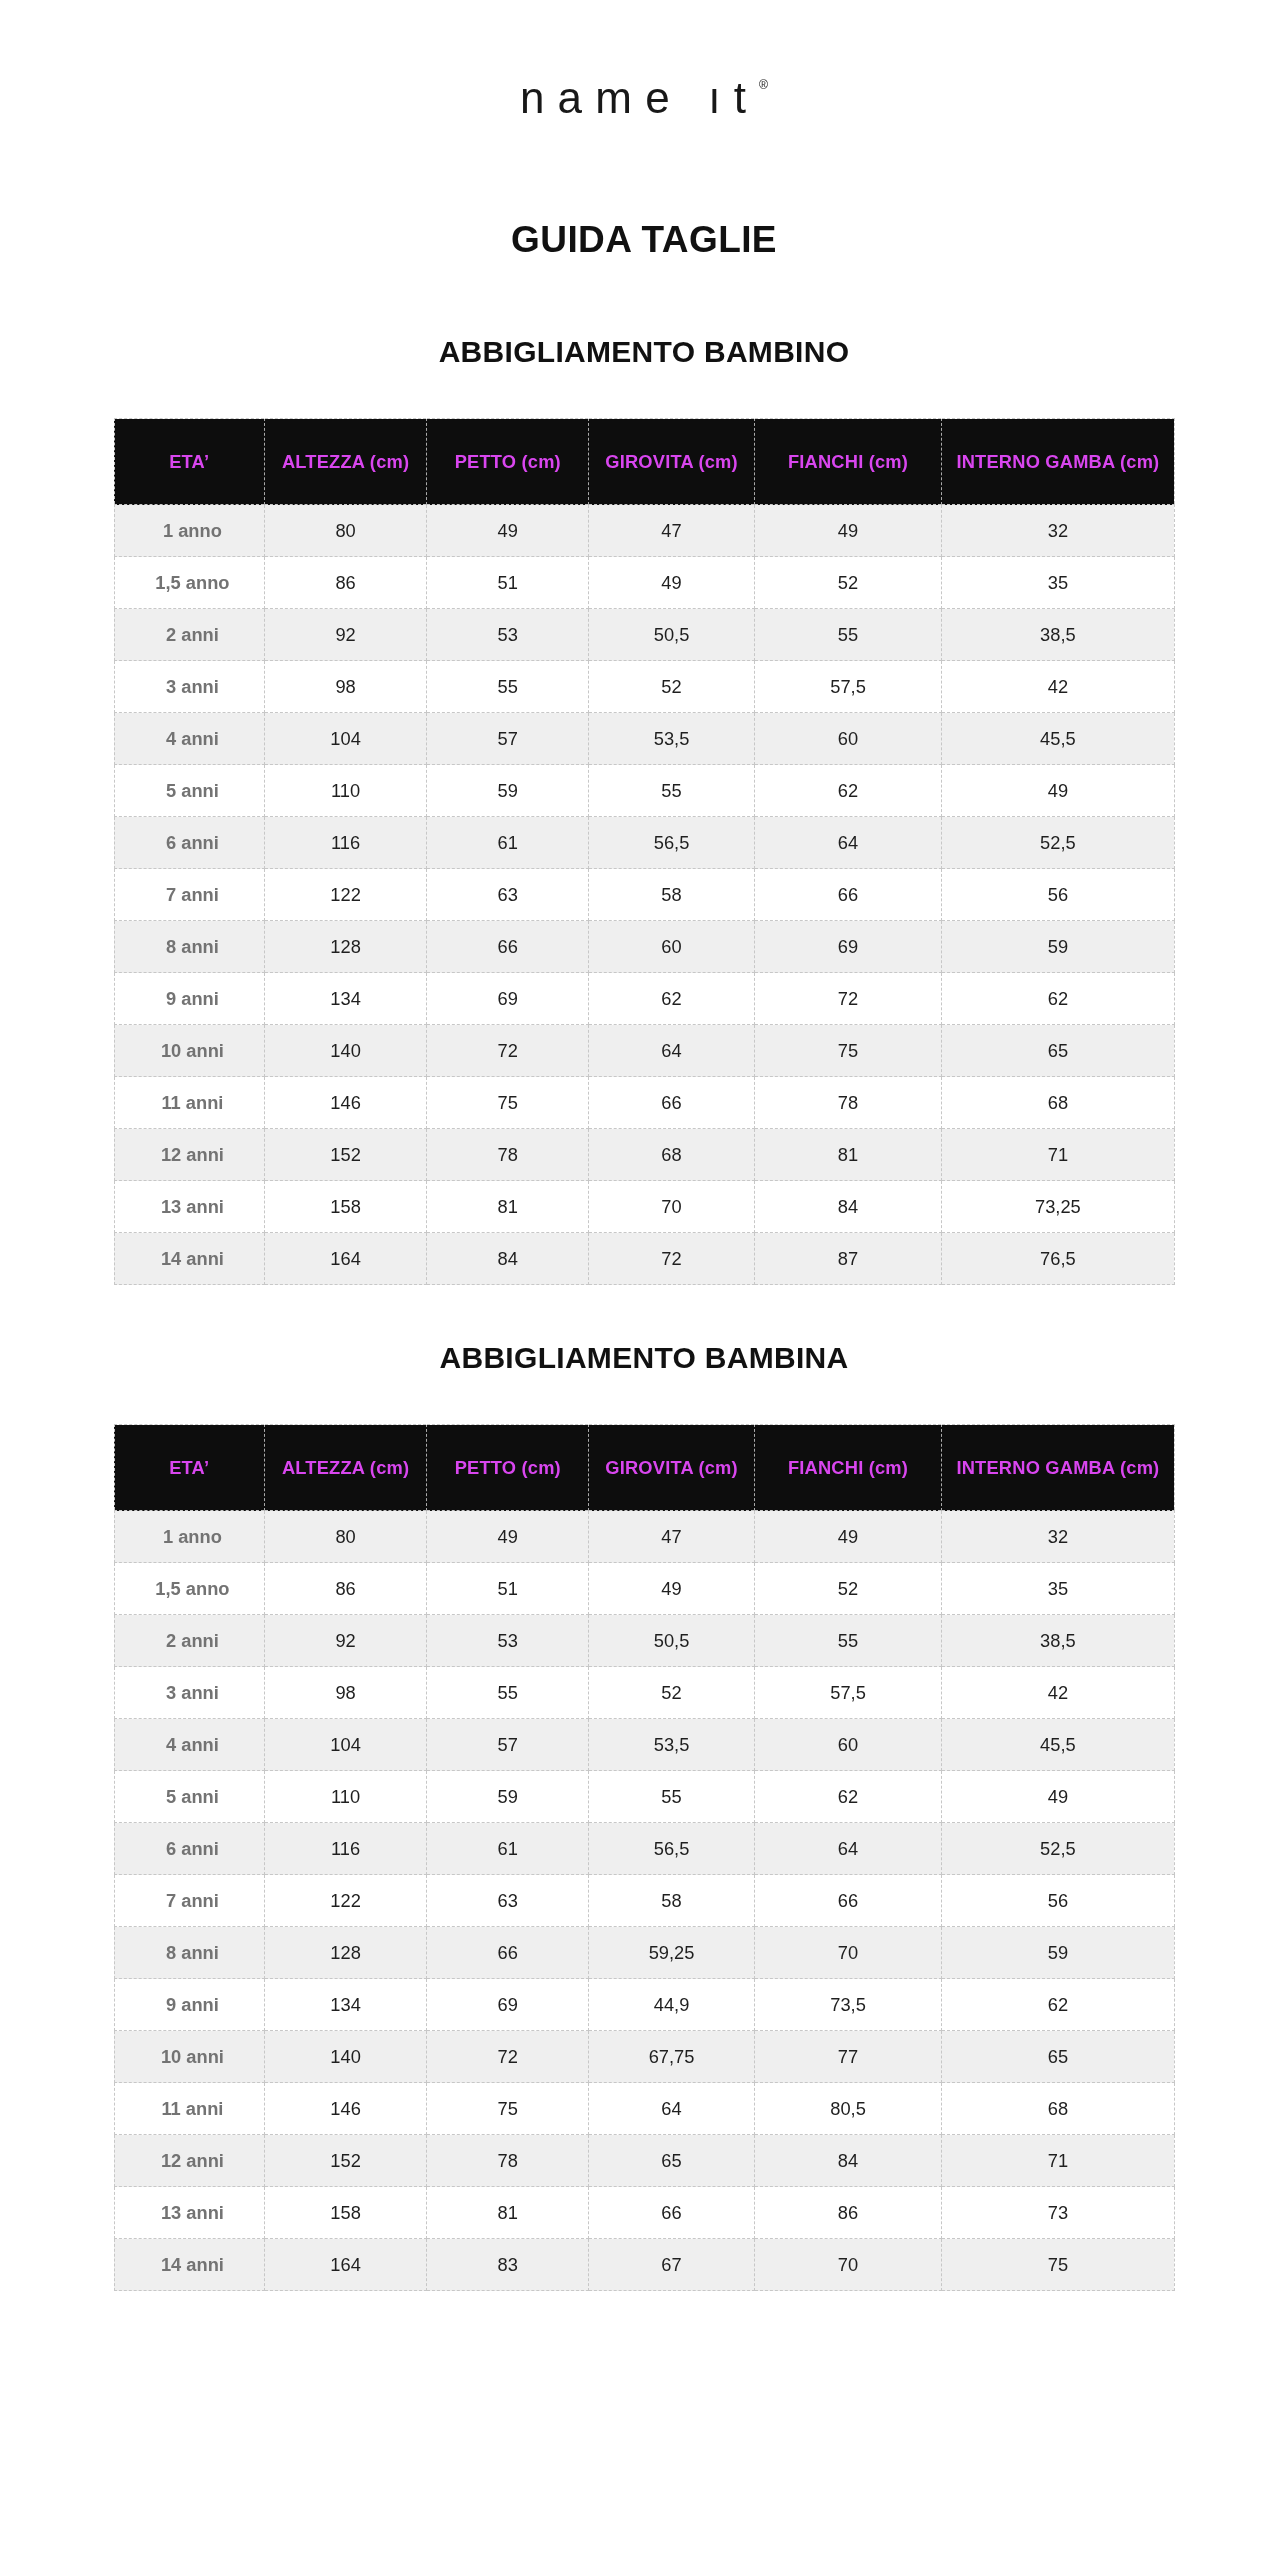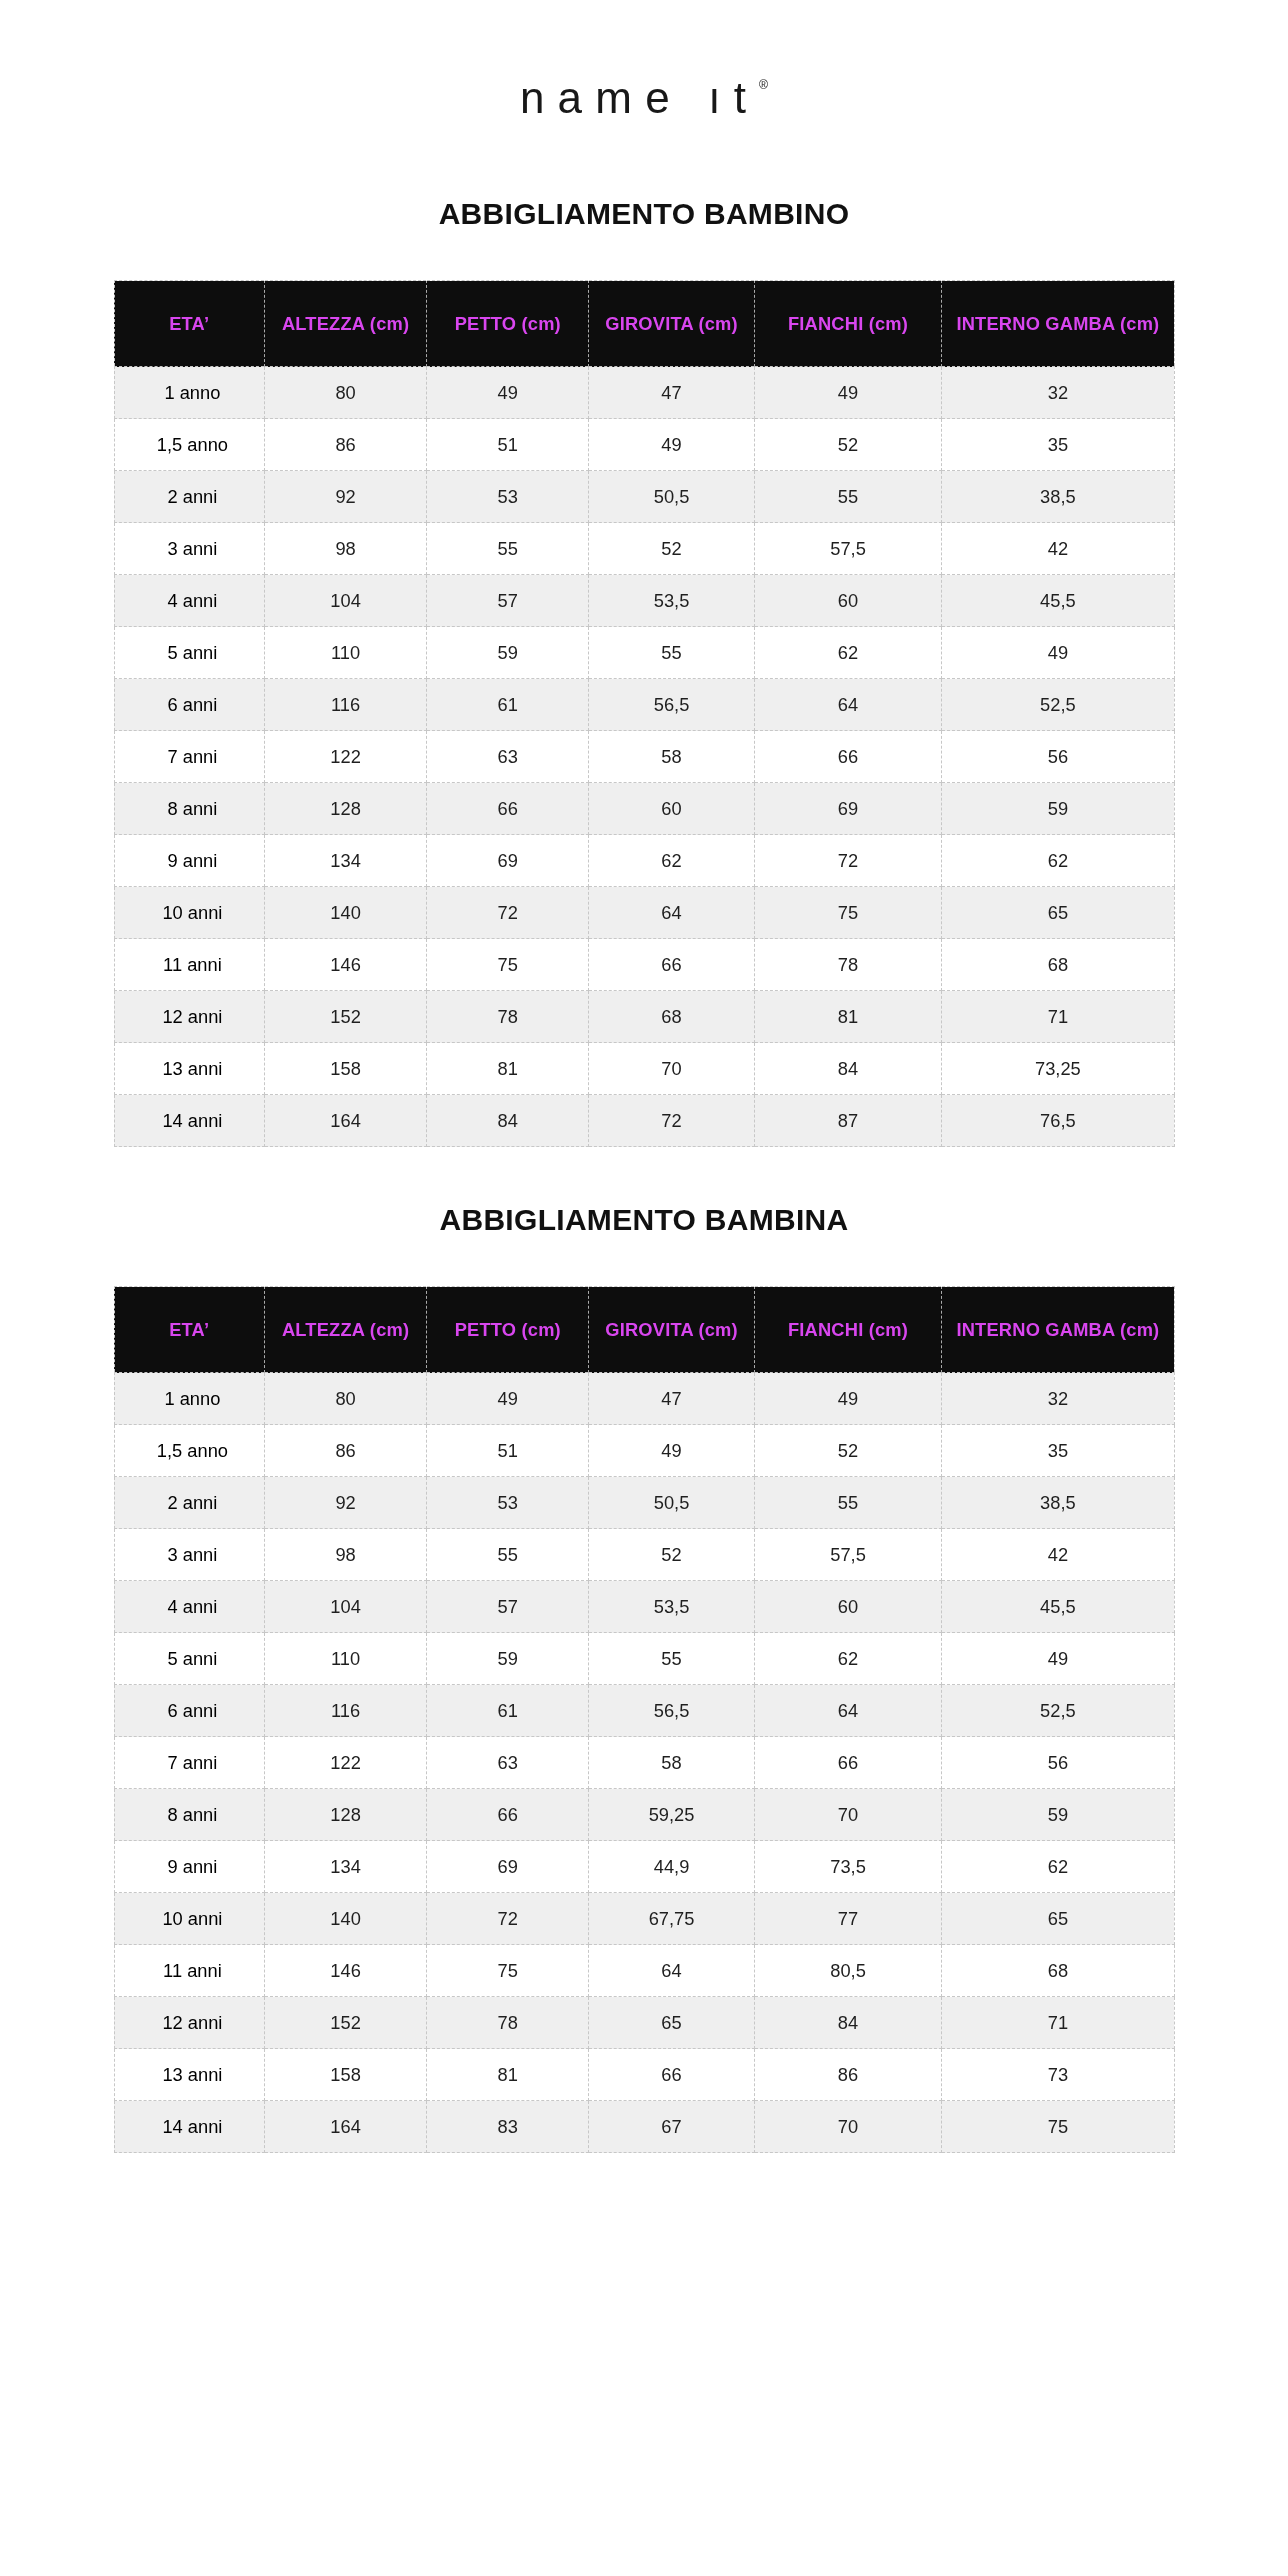--- a/index.html
+++ b/index.html
@@ -36,32 +36,33 @@
     font-size:18.3px;font-weight:700;text-align:center;vertical-align:middle;
     border-left:0.9px dashed rgba(255,255,255,0.65);
     padding:0 1.7px;letter-spacing:0.2px;
   }
   table.size-table th:first-child{border-left:none;}
   table.size-table td{
     height:51px;text-align:center;vertical-align:middle;
     font-size:18.3px;color:#1f1f1f;background:#ffffff;
     border:0.9px dashed #c7c7c7;padding:0 1.7px;
   }
-  table.size-table td:first-child{font-weight:400;color:#000000;padding-left:8px;}
+  table.size-table td:first-child{font-weight:700;color:#737373;padding-left:8px;}
   table.size-table tbody tr:nth-child(odd) td{background:#efefef;}
 </style>
 </head>
 <body>
 
 <div class="page">
 
   <header class="logo-wrap">
     <span class="logo-text">name ıt</span><span class="reg">®</span>
   </header>
 
+  <h1 class="page-title">GUIDA TAGLIE</h1>
 
   <section class="section-1">
     <h2 class="section-title">ABBIGLIAMENTO BAMBINO</h2>
     <table class="size-table">
       <colgroup>
         <col class="c1">
           <col class="c2">
           <col class="c3">
           <col class="c4">
           <col class="c5">

